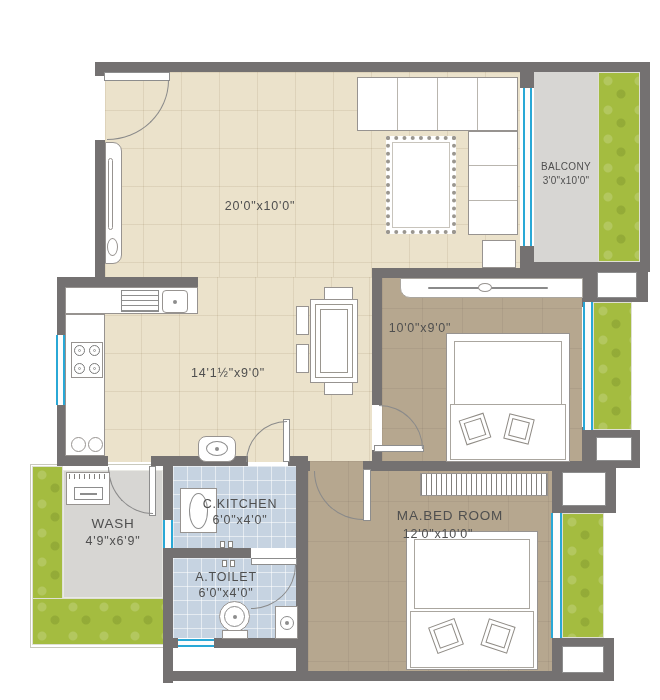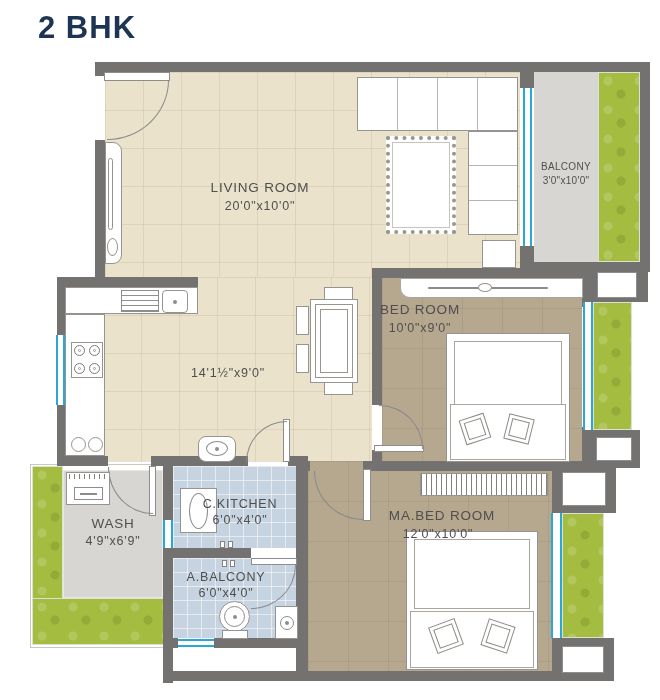--- a/index.html
+++ b/index.html
@@ -63,21 +63,20 @@
   .lbl-name { font-size:13.5px; }
   .lbl-dim  { font-size:12.5px; }
   .lbl-name-sm { font-size:12.5px; }
   .lbl-xs  { font-size:10px; letter-spacing:0.3px; }
 </style>
 </head>
 <body>
 
 <div class="stage">
 
-  <div class="title">2 BHK</div>
 
   <div class="floor-beige" style="left:105px;top:72px;width:415px;height:206px;"></div>
   <div class="floor-beige" style="left:65px;top:277px;width:307px;height:185px;"></div>
   <div class="floor-gray" style="left:534px;top:72px;width:64px;height:190px;"></div>
   <div class="lawn" style="left:598px;top:72px;width:42px;height:190px;"></div>
   <div class="floor-brown" style="left:382px;top:268px;width:200px;height:193px;"></div>
   <div class="floor-brown" style="left:308px;top:461px;width:244px;height:210px;"></div>
   <div class="abs" style="left:30px;top:464px;width:136px;height:184px;background:#fff;border:1px solid #c9c9bd;"></div>
   <div class="lawn" style="left:32px;top:466px;width:31px;height:179px;"></div>
   <div class="lawn" style="left:32px;top:598px;width:132px;height:47px;"></div>
@@ -221,29 +220,27 @@
   <div class="mark" style="left:222px;top:560px;"></div>
   <div class="mark" style="left:230px;top:560px;"></div>
   <div class="furn circle" style="left:219px;top:601px;width:31px;height:31px;">
     <div class="abs circle dot" style="left:4px;top:4px;width:21px;height:21px;border:1px solid #8d8d8d;"></div>
   </div>
   <div class="furn" style="left:222px;top:630px;width:26px;height:9px;"></div>
   <div class="furn" style="left:275px;top:606px;width:23px;height:33px;">
     <div class="abs circle dot" style="left:4px;top:9px;width:14px;height:14px;border:1px solid #8d8d8d;"></div>
   </div>
 
-  <div class="lbl lbl-name" style="left:160px;top:180px;width:200px;">LIVING ROOM</div>
   <div class="lbl lbl-dim" style="left:160px;top:199px;width:200px;">20'0"x10'0"</div>
   <div class="lbl lbl-dim" style="left:148px;top:366px;width:160px;">14'1½"x9'0"</div>
-  <div class="lbl lbl-name" style="left:340px;top:302px;width:160px;">BED ROOM</div>
   <div class="lbl lbl-dim" style="left:340px;top:321px;width:160px;">10'0"x9'0"</div>
-  <div class="lbl lbl-name" style="left:352px;top:508px;width:180px;">MA.BED ROOM</div>
+  <div class="lbl lbl-name" style="left:360px;top:508px;width:180px;">MA.BED ROOM</div>
   <div class="lbl lbl-dim" style="left:348px;top:527px;width:180px;">12'0"x10'0"</div>
   <div class="lbl lbl-xs" style="left:529px;top:161px;width:74px;">BALCONY</div>
   <div class="lbl lbl-xs" style="left:529px;top:175px;width:74px;">3'0"x10'0"</div>
   <div class="lbl lbl-name" style="left:63px;top:516px;width:100px;">WASH</div>
   <div class="lbl lbl-dim" style="left:63px;top:534px;width:100px;">4'9"x6'9"</div>
   <div class="lbl lbl-name-sm" style="left:185px;top:497px;width:110px;">C.KITCHEN</div>
   <div class="lbl lbl-dim" style="left:185px;top:513px;width:110px;">6'0"x4'0"</div>
-  <div class="lbl lbl-name-sm" style="left:171px;top:570px;width:110px;">A.BALCONY</div>
+  <div class="lbl lbl-name-sm" style="left:171px;top:570px;width:110px;">A.TOILET</div>
   <div class="lbl lbl-dim" style="left:171px;top:586px;width:110px;">6'0"x4'0"</div>
 
 </div>
 
 </body></html>

